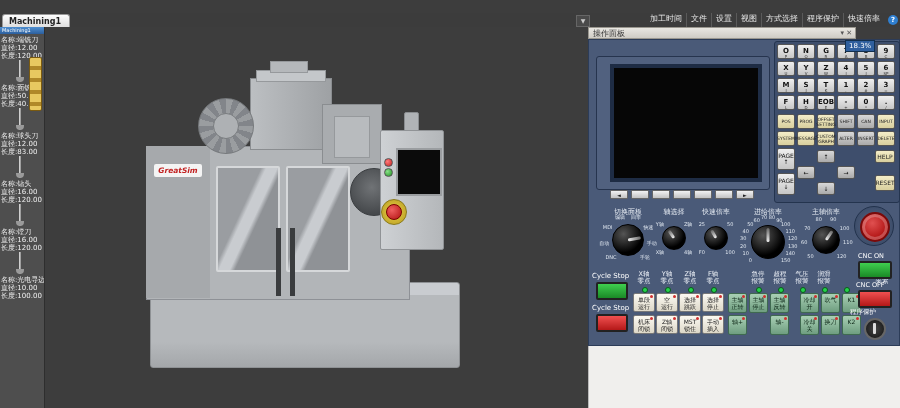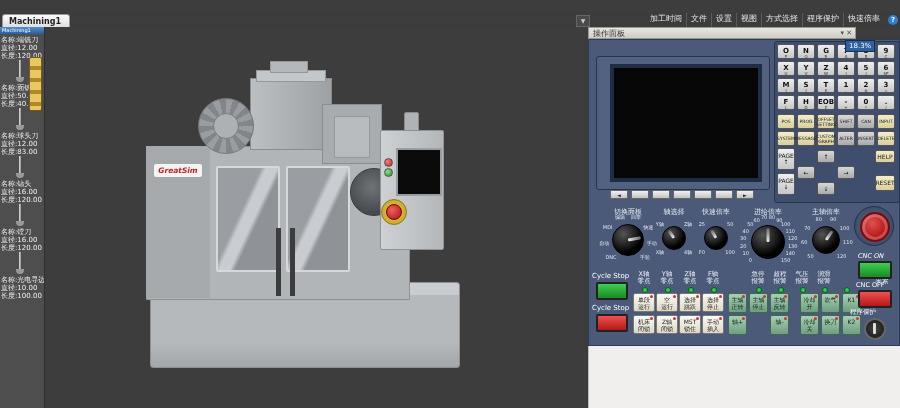--- a/index.html
+++ b/index.html
@@ -506,21 +506,21 @@
       <div class="gbtn" style="left: 728px; top: 315px;">轴+<i></i></div>
       <div class="gbtn" style="left: 770px; top: 315px;">轴-<i></i></div>
       <div class="gbtn" style="left: 800px; top: 293px;">冷却<br>开<i></i></div>
       <div class="gbtn" style="left: 821px; top: 293px;">吹气<i></i></div>
       <div class="gbtn" style="left: 842px; top: 293px;">K1<i></i></div>
       <div class="gbtn" style="left: 800px; top: 315px;">冷却<br>关<i></i></div>
       <div class="gbtn" style="left: 821px; top: 315px;">换刀<i></i></div>
       <div class="gbtn" style="left: 842px; top: 315px;">K2<i></i></div>
     </div>
 
-  <div class="side-label" style="left:858px;top:252px;font-style:italic;">CNC ON</div>
+  <div class="side-label" style="left:858px;top:252px;">CNC ON</div>
   <div class="bigbtn green" style="left:858px;top:261px;width:30px;"></div>
   <div class="side-label" style="left:856px;top:281px;">CNC OFF</div>
   <div class="bigbtn red" style="left:858px;top:290px;width:30px;"></div>
   <div class="side-label" style="left:850px;top:308px;">程序保护</div>
   <div class="keysw">
       <span></span>
     </div>
 
 </div>
 

